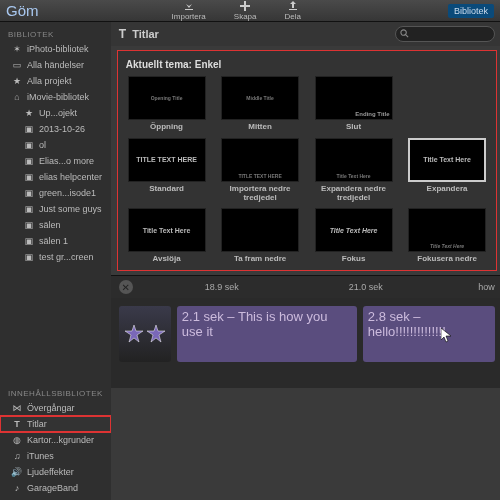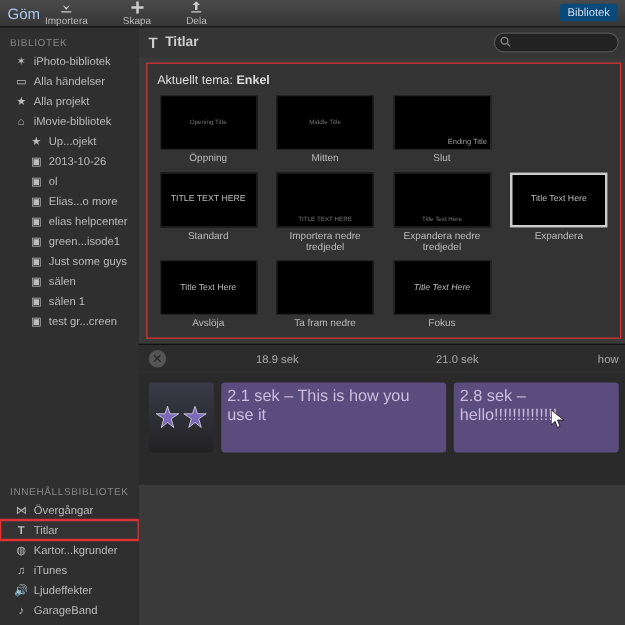--- a/index.html
+++ b/index.html
@@ -1,41 +1,41 @@
 <!DOCTYPE html>
 <html><head>
 <meta charset="utf-8">
 <style>
 * { margin: 0; padding: 0; box-sizing: border-box; font-family: -apple-system, Helvetica, Arial, sans-serif; }
 body { background: #2a2a2a; width: 500px; height: 500px; overflow: hidden; color: #aaa; font-size: 10px; }
 .app { display: flex; flex-direction: column; height: 100%; }
 .toolbar { height: 22px; background: linear-gradient(#4a4a4a,#363636); display: flex; align-items: center; padding: 0 6px; border-bottom: 1px solid #111; }
 .toolbar .left { flex: 0 0 30px; }
-.toolbar .center { flex: 1; display: flex; justify-content: flex-start; gap: 28px; }
+.toolbar .center { flex: 1; display: flex; justify-content: center; gap: 28px; }
 .toolbar .right { flex: 0 0 60px; text-align: right; }
 .tb-item { display: flex; flex-direction: column; align-items: center; color: #bbb; font-size: 8px; gap: 1px; }
 .tb-item svg { width: 10px; height: 10px; fill: #ccc; }
-.hide-btn { color: #a9c8f0; font-size: 12px; text-align: center; }
+.hide-btn { color: #a9c8f0; font-size: 15px; text-align: center; }
 .lib-btn { background: #0a4a7a; color: #cde; padding: 2px 6px; border-radius: 2px; font-size: 9px; }
 .main { flex: 1; display: flex; overflow: hidden; }
 .sidebar { width: 120px; background: #2f2f2f; display: flex; flex-direction: column; font-size: 9px; }
 .sb-section { padding: 4px 0; }
 .sb-head { color: #888; font-size: 8px; letter-spacing: 0.5px; padding: 4px 8px 2px; }
 .sb-item { display: flex; align-items: center; gap: 5px; padding: 3px 8px 3px 12px; color: #bbb; cursor: default; }
 .sb-item.indent { padding-left: 24px; }
 .sb-item .ic { width: 10px; height: 10px; flex: 0 0 10px; display: flex; align-items: center; justify-content: center; }
 .sb-item.highlight { outline: 2px solid #d33; outline-offset: -1px; background: #333; }
 .content { flex: 1; display: flex; flex-direction: column; background: #3a3a3a; }
 .titles-hdr { display: flex; align-items: center; padding: 4px 8px; gap: 6px; background: #353535; }
 .titles-hdr .ttl { font-size: 11px; color: #ccc; font-weight: bold; }
 .titles-hdr .srch { margin-left: auto; }
 .srch input { background: #222; border: 1px solid #555; border-radius: 10px; padding: 2px 16px 2px 18px; color: #aaa; font-size: 9px; width: 100px; }
 .srch { position: relative; }
 .srch .mg { position: absolute; left: 5px; top: 3px; }
-.theme-panel { margin: 4px 6px; border: 1px solid #d33; padding: 6px; background: #333; }
+.theme-panel { margin: 4px 6px; border: 1px solid #d33; padding: 6px; background: #333; font-weight: bold; }
 .theme-label { font-size: 10px; color: #ddd; margin: 2px 0 6px 2px; }
 .grid { display: grid; grid-template-columns: repeat(4, 1fr); gap: 6px 8px; }
 .cell { display: flex; flex-direction: column; align-items: center; gap: 3px; }
 .thumb { width: 78px; height: 44px; background: #000; border: 1px solid #222; display: flex; align-items: center; justify-content: center; color: #888; font-size: 5px; text-align: center; padding: 2px; }
 .thumb.sel { border: 2px solid #ccc; }
 .cap { font-size: 8px; color: #bbb; text-align: center; line-height: 1.1; max-width: 78px; }
 .timeline-hdr { display: flex; align-items: center; padding: 4px 8px; gap: 20px; background: #2c2c2c; border-top: 1px solid #111; font-size: 9px; color: #aaa; }
 .close-x { width: 14px; height: 14px; border-radius: 50%; background: #555; color: #222; display: flex; align-items: center; justify-content: center; font-size: 10px; }
 .timeline { flex: 0 0 90px; background: #2a2a2a; padding: 8px; display: flex; gap: 6px; align-items: flex-start; position: relative; }
 .clip { height: 56px; border-radius: 3px; display: flex; align-items: flex-start; padding: 3px 5px; font-size: 13px; color: #cbd; }
@@ -245,20 +245,26 @@
                 <span class="th-txt"></span>
               </div>
               <div class="cap">Ta fram nedre</div>
             </div>
           <div class="cell">
               <div class="thumb">
                 <span class="th-txt big" style="font-style:italic">Title Text Here</span>
               </div>
               <div class="cap">Fokus</div>
             </div>
+          <div class="cell">
+              <div class="thumb" style="align-items:flex-end">
+                <span class="th-txt" style="font-style:italic">Title Text Here</span>
+              </div>
+              <div class="cap">Fokusera nedre</div>
+            </div>
         </div>
       </div>
 
       <div class="timeline-hdr">
         <div class="close-x">✕</div>
         <span style="margin-left:52px">18.9 sek</span>
         <span style="margin-left:90px">21.0 sek</span>
         <span class="spacer"></span>
         <span>how</span>
       </div>

